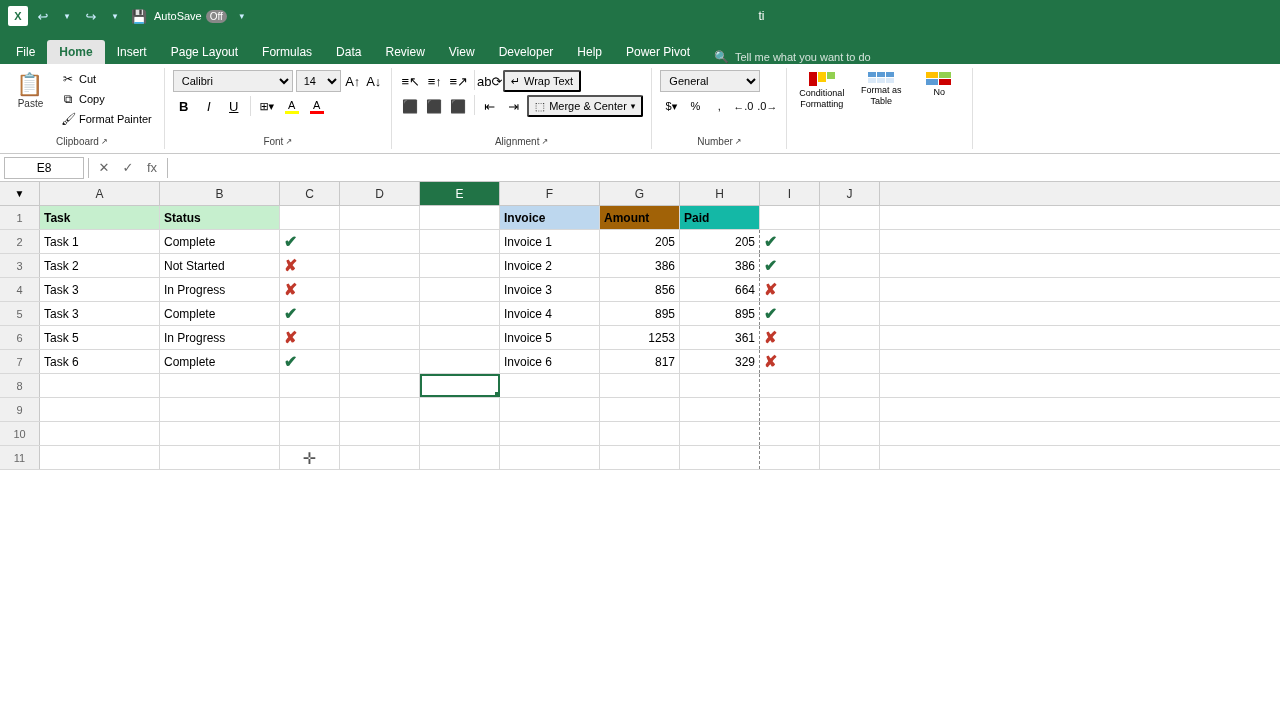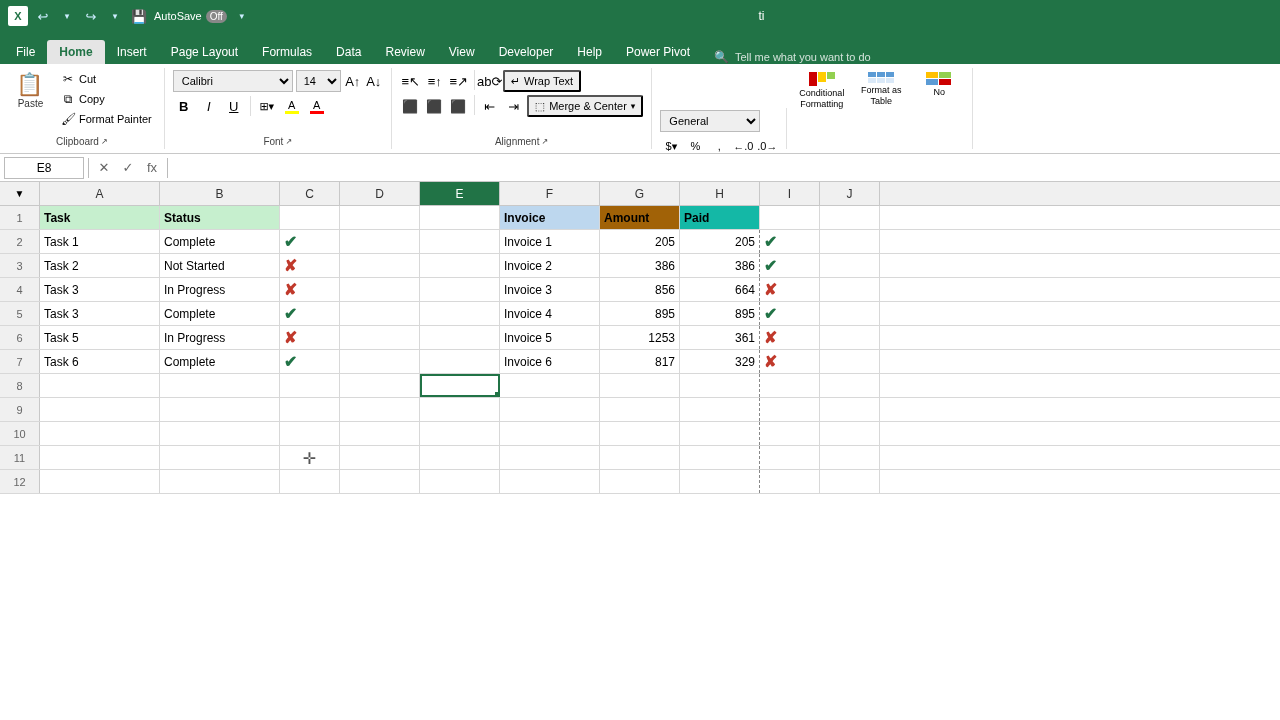--- a/index.html
+++ b/index.html
@@ -333,21 +333,21 @@
           <span style="font-size:9px">▾</span>
         </button>
       </div>
     </div>
     <div class="ribbon-section-title">
       <span>Alignment</span>
       <span class="expand-arrow">↗</span>
     </div>
   </div>
 
-  <div class="ribbon-group" style="min-width:100px;margin-top:40px;">
+  <div class="ribbon-group" style="min-width:100px;">
     <div style="display:flex;flex-direction:column;gap:3px;">
       <select class="number-select">
         <option>General</option>
       </select>
       <div style="display:flex;gap:2px;align-items:center;">
         <button class="format-btn" style="font-size:11px">$▾</button>
         <button class="format-btn" style="font-size:11px">%</button>
         <button class="format-btn" style="font-size:11px">,</button>
         <button class="format-btn" style="font-size:11px">←.0</button>
         <button class="format-btn" style="font-size:11px">.0→</button>
@@ -670,28 +670,15 @@
       </div>
       <div class="cell col-d"></div>
       <div class="cell col-e"></div>
       <div class="cell col-f"></div>
       <div class="cell col-g"></div>
       <div class="cell col-h dashed-border-right"></div>
       <div class="cell col-i"></div>
       <div class="cell col-j"></div>
     </div>
 
-    <div class="data-row">
-      <div class="row-num">12</div>
-      <div class="cell col-a"></div>
-      <div class="cell col-b"></div>
-      <div class="cell col-c"></div>
-      <div class="cell col-d"></div>
-      <div class="cell col-e"></div>
-      <div class="cell col-f"></div>
-      <div class="cell col-g"></div>
-      <div class="cell col-h dashed-border-right"></div>
-      <div class="cell col-i"></div>
-      <div class="cell col-j"></div>
-    </div>
 
   </div>
 </div>
 
 </body></html>

